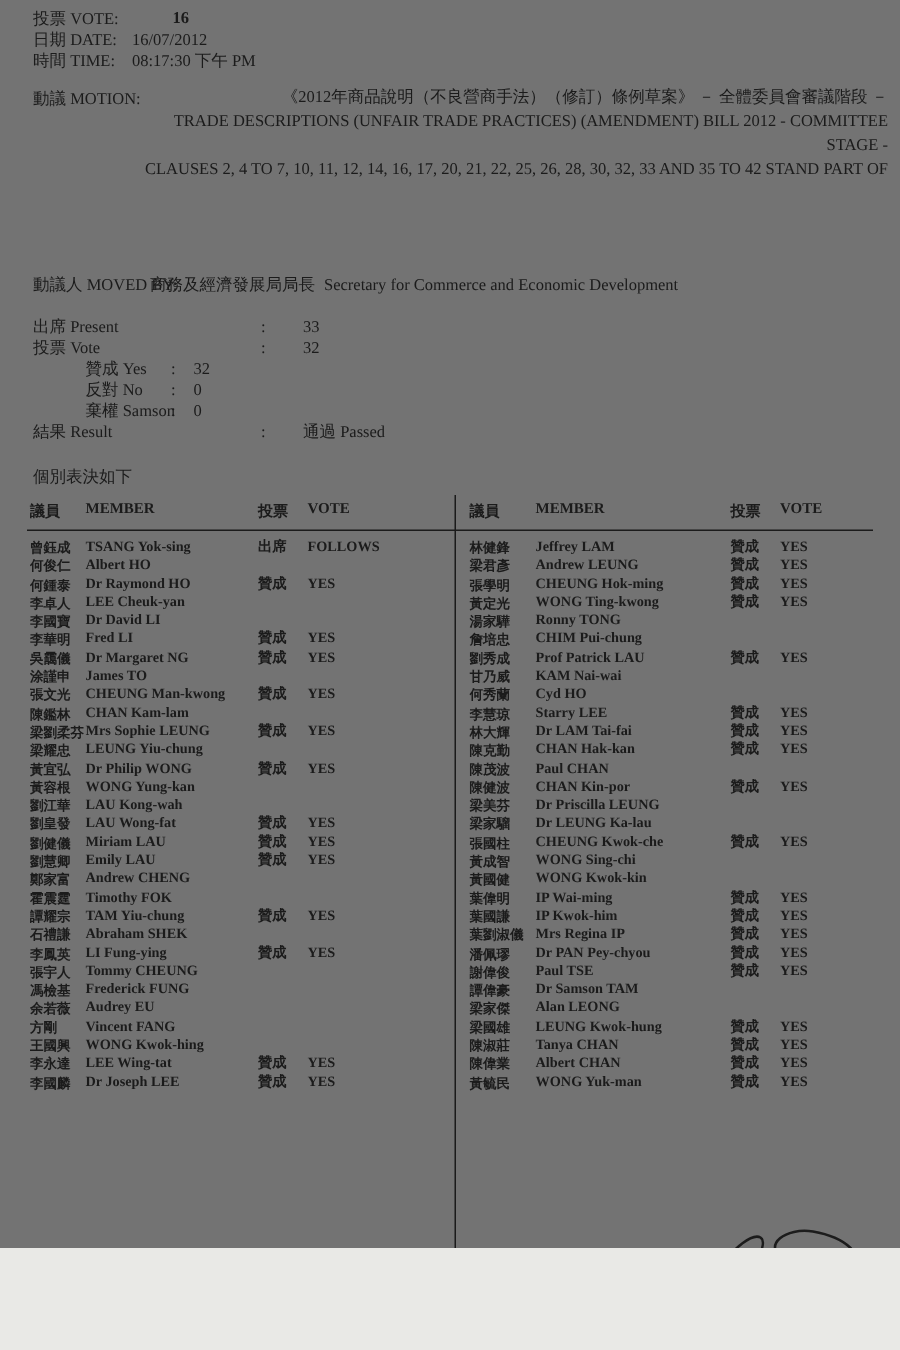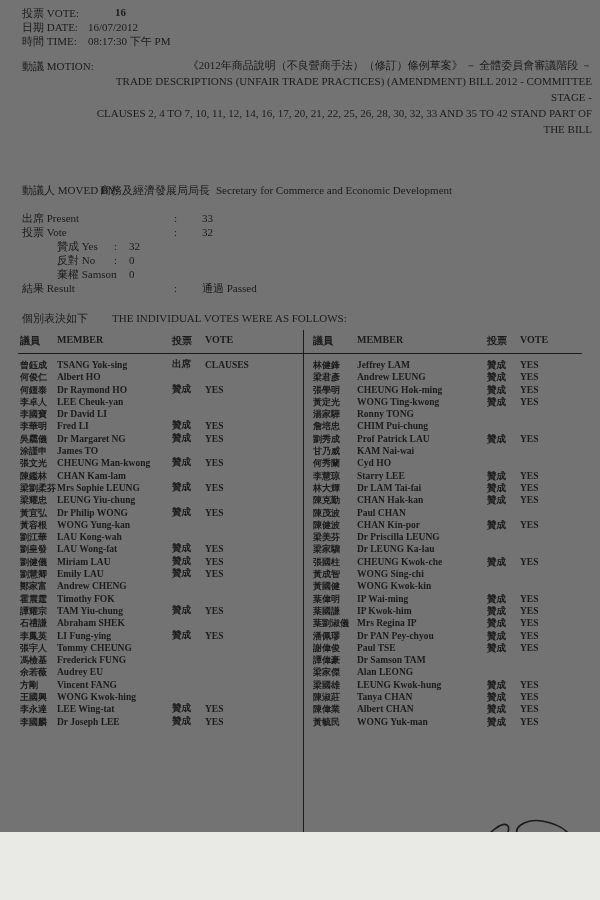--- a/index.html
+++ b/index.html
@@ -48,21 +48,20 @@
   <span class="abs t11" style="left:88px;top:20px">16/07/2012</span>
 
   <span class="abs t11" style="left:22px;top:34px">時間 TIME:</span>
   <span class="abs t11" style="left:88px;top:34px">08:17:30 下午 PM</span>
 
   <span class="abs t11" style="left:22px;top:59px">動議 MOTION:</span>
   <div id="motion-text">
     <div>《2012年商品說明（不良營商手法）（修訂）條例草案》 － 全體委員會審議階段 －</div>
     <div>TRADE DESCRIPTIONS (UNFAIR TRADE PRACTICES) (AMENDMENT) BILL 2012 - COMMITTEE STAGE -</div>
     <div>CLAUSES 2, 4 TO 7, 10, 11, 12, 14, 16, 17, 20, 21, 22, 25, 26, 28, 30, 32, 33 AND 35 TO 42 STAND PART OF</div>
-    <div>THE BILL</div>
   </div>
 
   <span class="abs t11" style="left:22px;top:183px">動議人 MOVED BY:</span>
   <span class="abs t11" style="left:100px;top:183px">商務及經濟發展局局長</span>
   <span class="abs t11" style="left:216px;top:183px">Secretary for Commerce and Economic Development</span>
 
   <span class="abs t11" style="left:22px;top:211px">出席 Present</span>
   <span class="abs t11" style="left:174px;top:211px">:</span>
   <span class="abs t11" style="left:202px;top:211px">33</span>
 
@@ -80,41 +79,40 @@
 
   <span class="abs t11" style="left:57px;top:267px">棄權 Samson</span>
   <span class="abs t11" style="left:114px;top:267px">:</span>
   <span class="abs t11" style="left:129px;top:267px">0</span>
 
   <span class="abs t11" style="left:22px;top:281px">結果 Result</span>
   <span class="abs t11" style="left:174px;top:281px">:</span>
   <span class="abs t11" style="left:202px;top:281px">通過 Passed</span>
 
   <span class="abs t11" style="left:22px;top:311px">個別表決如下</span>
-  <span class="abs t11" style="left:112px;top:311px">THE INDIVIDUAL VOTES WERE AS FOLLOWS:</span>
 
   <span class="abs thead" style="left:20px;top:334px">議員</span>
   <span class="abs thead" style="left:57px;top:334px">MEMBER</span>
   <span class="abs thead" style="left:172px;top:334px">投票</span>
   <span class="abs thead" style="left:205px;top:334px">VOTE</span>
 
   <span class="abs thead" style="left:313px;top:334px">議員</span>
   <span class="abs thead" style="left:357px;top:334px">MEMBER</span>
   <span class="abs thead" style="left:487px;top:334px">投票</span>
   <span class="abs thead" style="left:520px;top:334px">VOTE</span>
 
   <div class="hrule"></div>
   <div class="vdivider"></div>
 
   <div id="rows-left" class="rows">
       <div class="mrow">
         <span class="c-zh">曾鈺成</span>
         <span class="c-en">TSANG Yok-sing</span>
         <span class="c-vzh">出席</span>
-        <span class="c-ven">CLAUSES</span>
+        <span class="c-ven">FOLLOWS</span>
       </div>
       <div class="mrow">
         <span class="c-zh">何俊仁</span>
         <span class="c-en">Albert HO</span>
         <span class="c-vzh"></span>
         <span class="c-ven"></span>
       </div>
       <div class="mrow">
         <span class="c-zh">何鍾泰</span>
         <span class="c-en">Dr Raymond HO</span>

